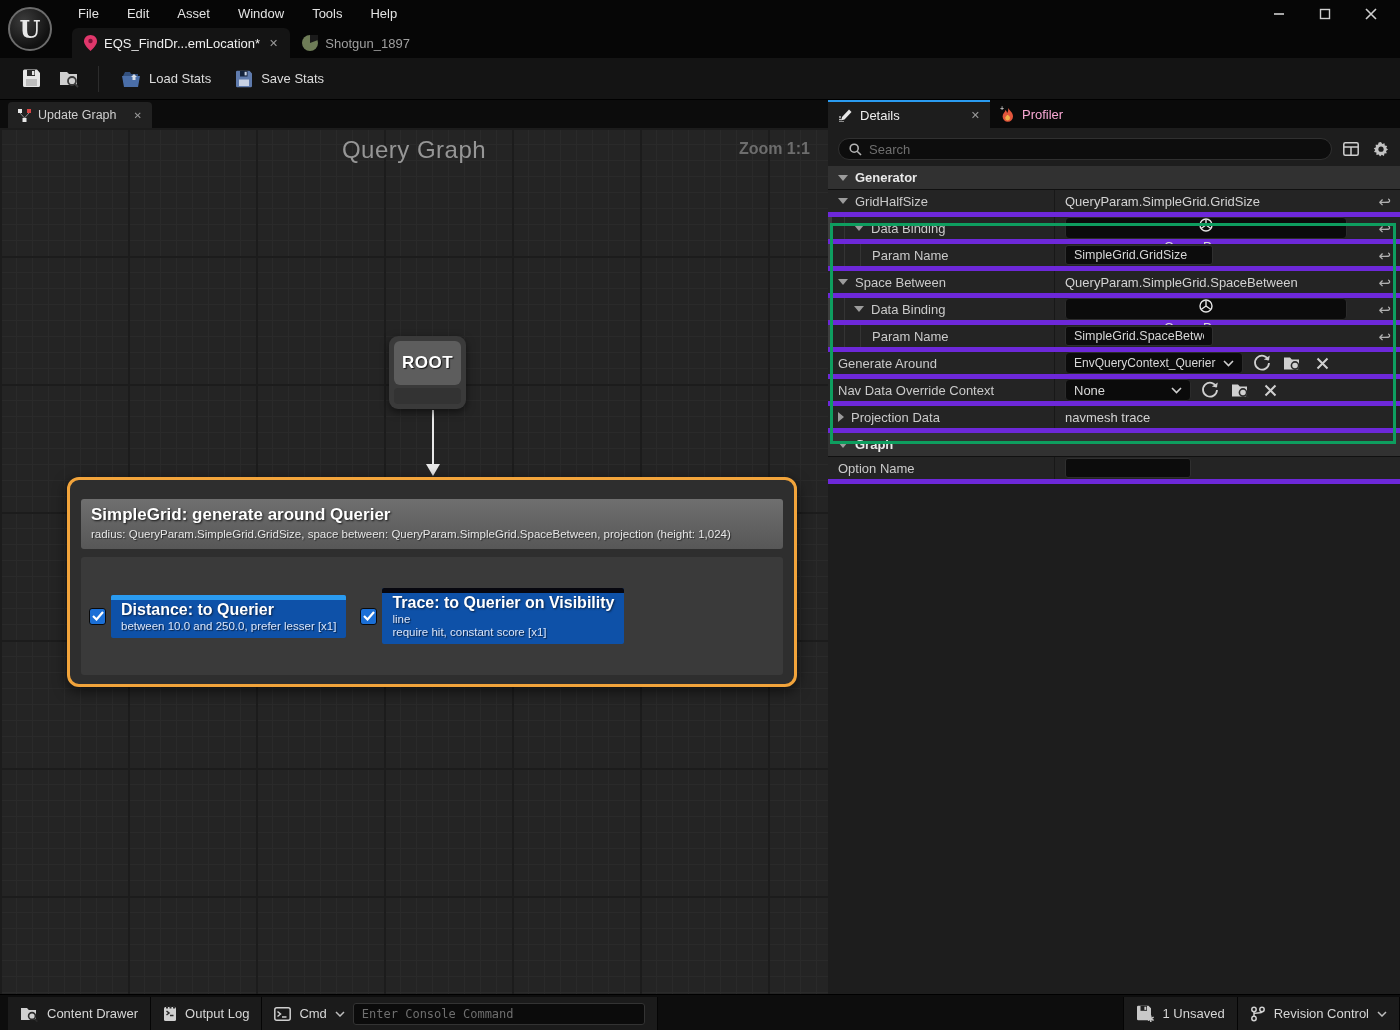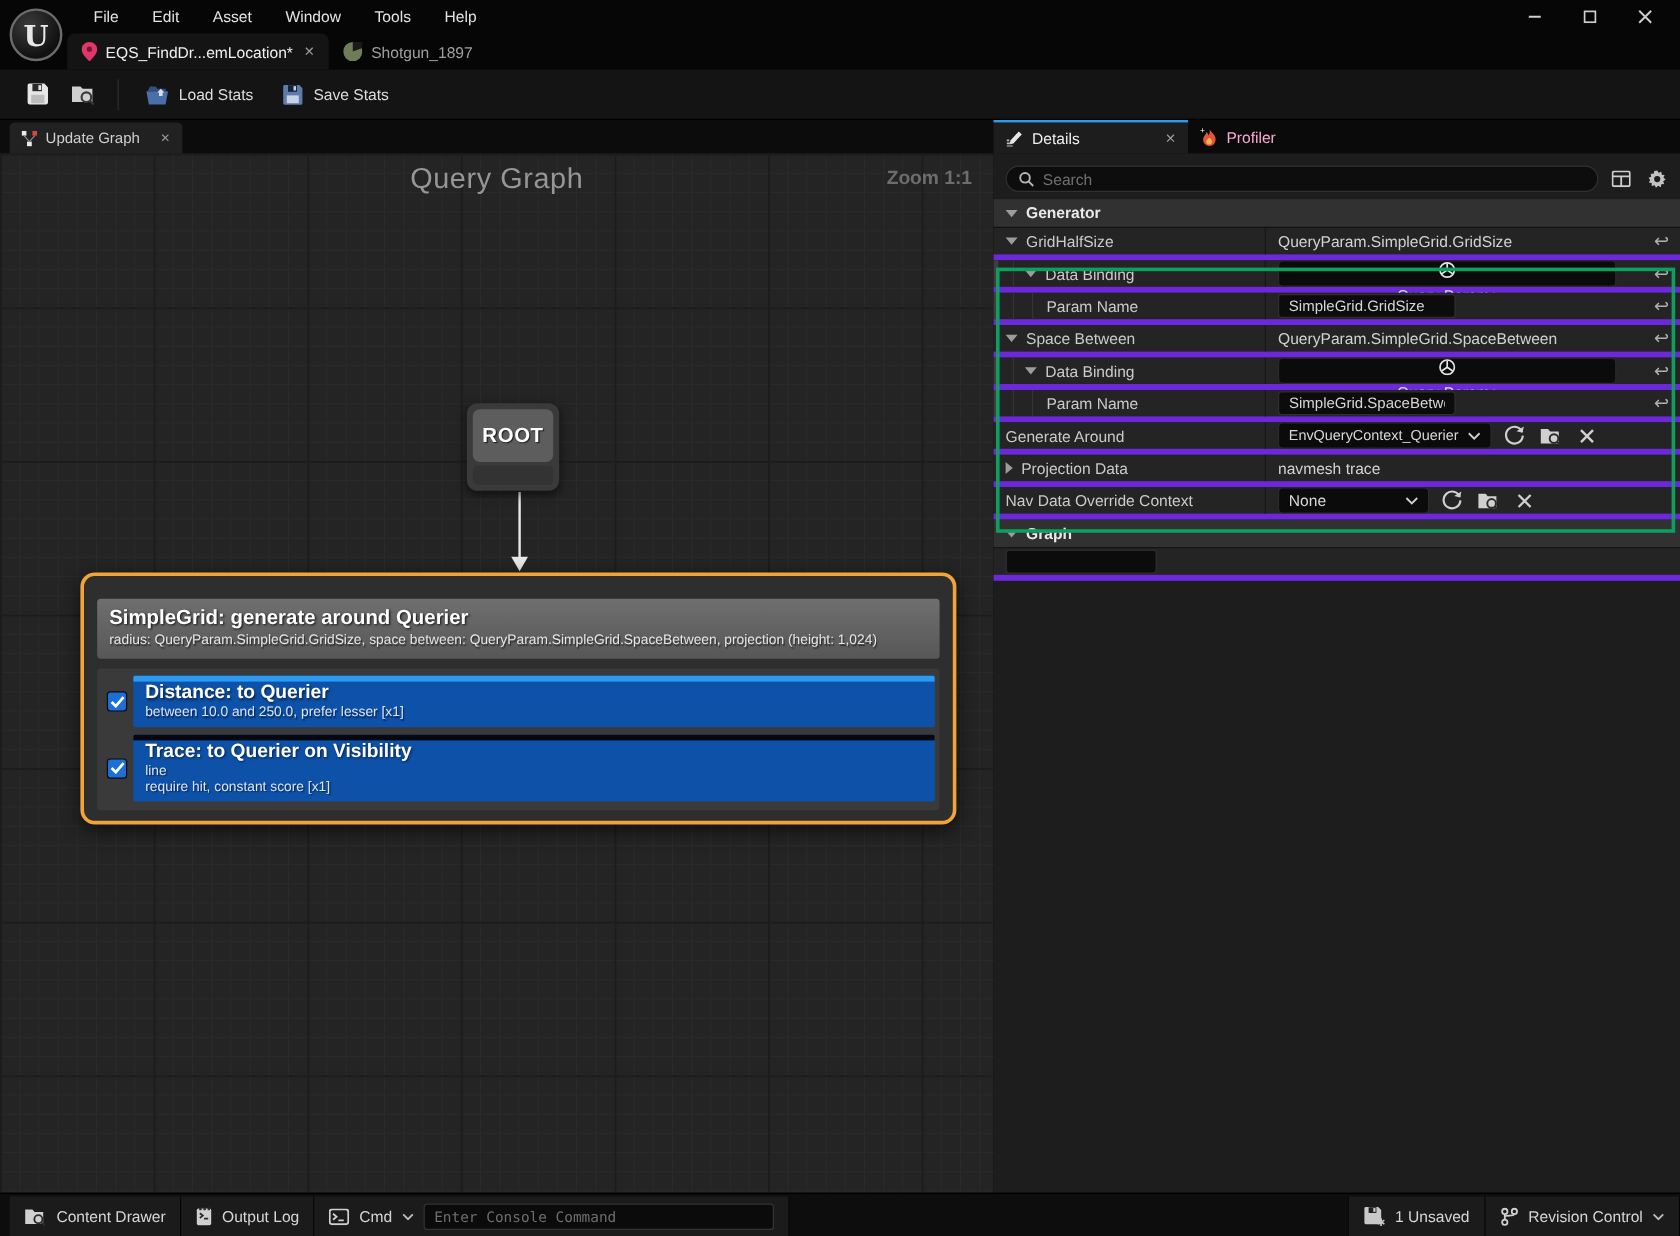--- a/index.html
+++ b/index.html
@@ -13,21 +13,21 @@
     background:radial-gradient(circle at 35% 30%, #3c3c3c 0%, #111 70%);
     border:2px solid #6c6c6c; display:flex; align-items:center; justify-content:center;
     color:#e8e8e8; font-family:"DejaVu Serif", serif; font-size:24px; font-weight:bold; }
   .menubar { position:absolute; left:64px; top:0; height:28px; display:flex; align-items:center; }
   .menu-item { padding:0 14px; font-size:13px; color:#e3e3e3; height:28px; line-height:28px; cursor:default; }
   .win-controls { position:absolute; right:6px; top:0; height:28px; display:flex; align-items:center; }
   .win-btn { width:46px; height:28px; display:flex; align-items:center; justify-content:center; color:#cfcfcf; font-size:13px; }
   .win-btn svg { stroke:#cfcfcf; }
 
   
-  .asset-tabs { position:absolute; left:56px; top:28px; height:30px; display:flex; }
+  .asset-tabs { position:absolute; left:72px; top:28px; height:30px; display:flex; }
   .asset-tab { display:flex; align-items:center; gap:7px; height:30px; padding:0 12px; font-size:13px; color:#9f9f9f; }
   .asset-tab.active { background:#141414; border-radius:6px 6px 0 0; color:#efefef; }
   .tab-close { color:#9a9a9a; font-size:11px; margin-left:2px; }
 
   
   .toolbar { position:absolute; left:0; top:58px; width:1400px; height:42px; background:#141414;
     display:flex; align-items:center; border-bottom:1px solid #000; }
   .tool-icon-btn { width:38px; height:34px; display:flex; align-items:center; justify-content:center; border-radius:4px; }
   .tool-sep { width:1px; height:26px; background:#2c2c2c; margin:0 10px; }
   .tool-text-btn { display:flex; align-items:center; gap:8px; padding:0 12px; height:34px; font-size:13px; color:#dcdcdc; border-radius:4px; }
@@ -64,21 +64,21 @@
     border-left:7px solid transparent; border-right:7px solid transparent; border-top:12px solid #e8e8e8; }
 
   
   .gen-node { position:absolute; left:67px; top:477px; width:730px; height:210px; background:#2e2e2e;
     border:3px solid var(--selection-orange); border-radius:12px; box-shadow:0 4px 14px rgba(0,0,0,0.6); }
   .gen-header { position:absolute; left:11px; top:19px; right:11px; height:50px;
     background:linear-gradient(#6f6f6f, #575757); border-radius:3px; padding:6px 10px 0 10px; }
   .gen-title { font-size:17px; font-weight:bold; color:#fff; text-shadow:1px 1px 2px #161616; }
   .gen-subtitle { font-size:11.5px; color:#e6e6e6; margin-top:3px; text-shadow:1px 1px 1px #2a2a2a; white-space:nowrap; }
   .gen-tests { position:absolute; left:11px; top:77px; right:11px; bottom:9px; background:#3a3a3a; border-radius:3px;
-    padding:6px 4px 6px 0; display:flex; flex-direction:column; gap:6px; }
+    padding:6px 4px 6px 0; display:flex; gap:6px; }
   .test-row { display:flex; align-items:center; }
   .test-checkbox { width:17px; height:17px; margin:0 5px 0 8px; background:#1b6fd6; border:1px solid #0a0a0a;
     border-radius:3px; display:flex; align-items:center; justify-content:center; flex:none; }
   .test-item { flex:1; background:var(--test-blue); border-radius:2px; overflow:hidden; position:relative; }
   .test-strip { height:5px; width:100%; }
   .test-body { padding:1px 10px 6px 10px; }
   .test-title { font-size:16px; font-weight:bold; color:#fff; text-shadow:1px 1px 2px #0a2347; }
   .test-sub { font-size:11.5px; color:#d9e6fb; text-shadow:1px 1px 1px #0a2347; margin-top:1px; }
 
   
@@ -497,30 +497,20 @@
           <span class="inline-icon-btn icon">
             <svg width="13" height="13" viewBox="0 0 13 13">
                 <path d="M1.5 1.5 L11.5 11.5 M11.5 1.5 L1.5 11.5" stroke="#d0d0d0" stroke-width="2"></path>
               </svg>
           </span>
         </div>
       </div>
 
       <div class="prow">
         <div class="name-col">
-            <span class="tri-right"></span>
-          <span>Projection Data</span>
-          </div>
-        <div class="value-col">
-            <span>navmesh trace</span>
-          </div>
-      </div>
-
-      <div class="prow">
-        <div class="name-col">
             <span>Nav Data Override Context</span>
           </div>
         <div class="value-col">
           <div class="ddl ddl-small">
             <span>None</span>
             <span class="chev icon">
               <svg width="11" height="7" viewBox="0 0 11 7">
                   <path d="M1 1 L5.5 5.5 L10 1" stroke="#cfcfcf" stroke-width="1.6" fill="none"></path>
                 </svg>
             </span>
@@ -539,28 +529,41 @@
               </svg>
           </span>
           <span class="inline-icon-btn icon">
             <svg width="13" height="13" viewBox="0 0 13 13">
                 <path d="M1.5 1.5 L11.5 11.5 M11.5 1.5 L1.5 11.5" stroke="#d0d0d0" stroke-width="2"></path>
               </svg>
           </span>
         </div>
       </div>
 
+      <div class="prow">
+        <div class="name-col">
+            <span class="tri-right"></span>
+          <span>Projection Data</span>
+          </div>
+        <div class="value-col">
+            <span>navmesh trace</span>
+          </div>
+      </div>
+
       <div class="prow cat">
         <div class="name-col">
             <span class="tri-down"></span>
           <span class="cat-label">Graph</span>
           </div>
       </div>
 
       <div class="prow">
+        <div class="name-col">
+            <span>Option Name</span>
+          </div>
         <div class="value-col">
           <input class="txtbox txt-small" type="text" value="" style="">
         </div>
       </div>
 
     </div>
   </div>
 
   <div class="statusbar">
     <div style="width:8px"></div>

